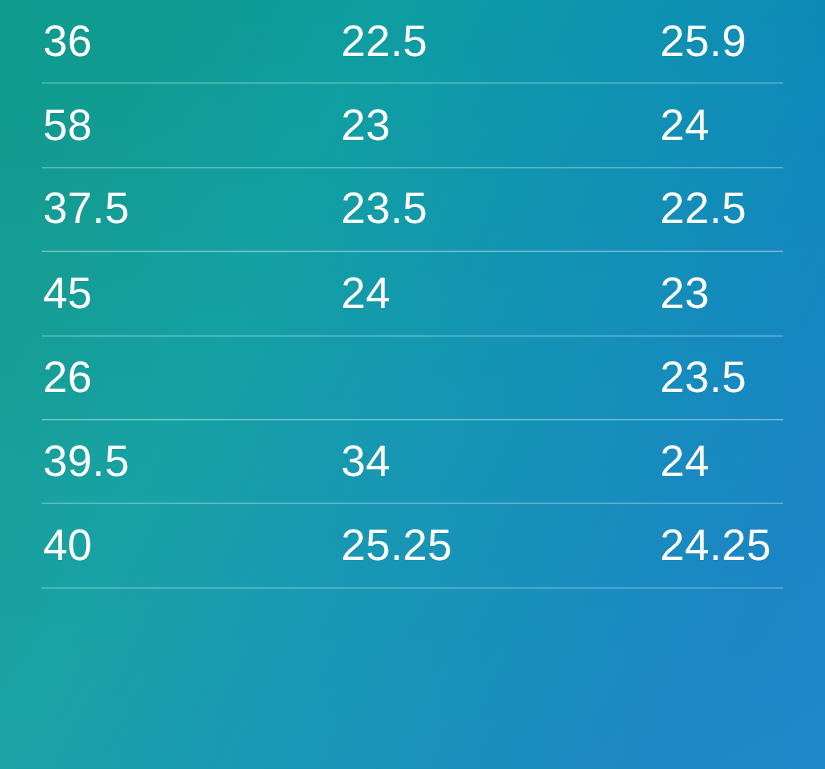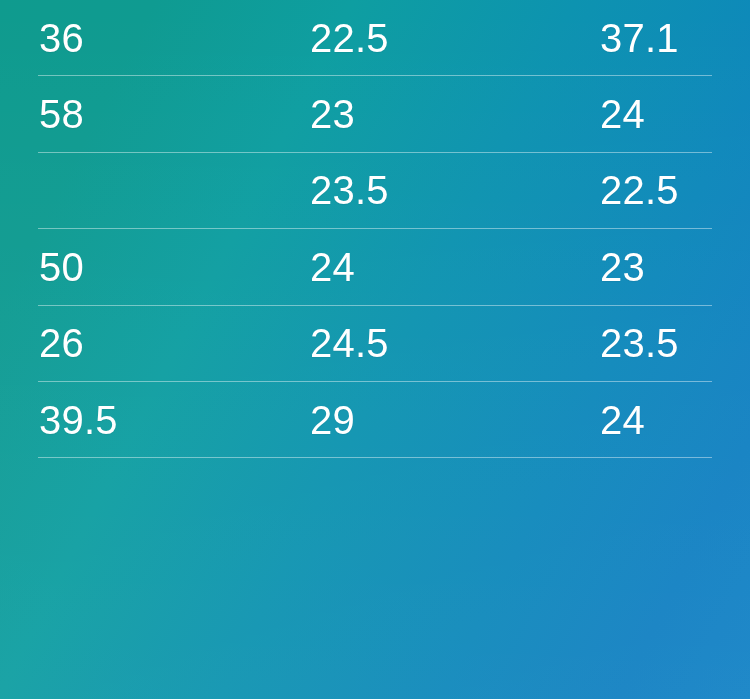--- a/index.html
+++ b/index.html
@@ -75,47 +75,52 @@
 </head>
 <body>
 
 <div class="screen">
 
   <div class="size-table">
 
     <div class="size-row">
       <span class="cell cell-eu">36</span>
       <span class="cell cell-cm">22.5</span>
-      <span class="cell cell-in">37.1</span>
+      <span class="cell cell-in">25.9</span>
     </div>
 
     <div class="size-row">
       <span class="cell cell-eu">58</span>
       <span class="cell cell-cm">23</span>
       <span class="cell cell-in">24</span>
     </div>
 
     <div class="size-row">
+      <span class="cell cell-eu">37.5</span>
       <span class="cell cell-cm">23.5</span>
       <span class="cell cell-in">22.5</span>
     </div>
 
     <div class="size-row">
-      <span class="cell cell-eu">50</span>
+      <span class="cell cell-eu">45</span>
       <span class="cell cell-cm">24</span>
       <span class="cell cell-in">23</span>
     </div>
 
     <div class="size-row">
       <span class="cell cell-eu">26</span>
-      <span class="cell cell-cm">24.5</span>
       <span class="cell cell-in">23.5</span>
     </div>
 
     <div class="size-row">
       <span class="cell cell-eu">39.5</span>
-      <span class="cell cell-cm">29</span>
+      <span class="cell cell-cm">34</span>
       <span class="cell cell-in">24</span>
     </div>
 
+    <div class="size-row">
+      <span class="cell cell-eu">40</span>
+      <span class="cell cell-cm">25.25</span>
+      <span class="cell cell-in">24.25</span>
+    </div>
 
   </div>
 </div>
 
 </body></html>

